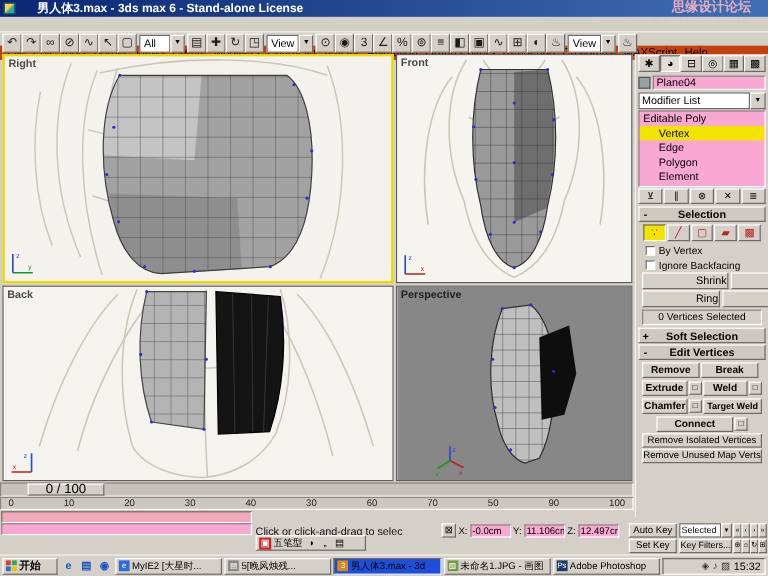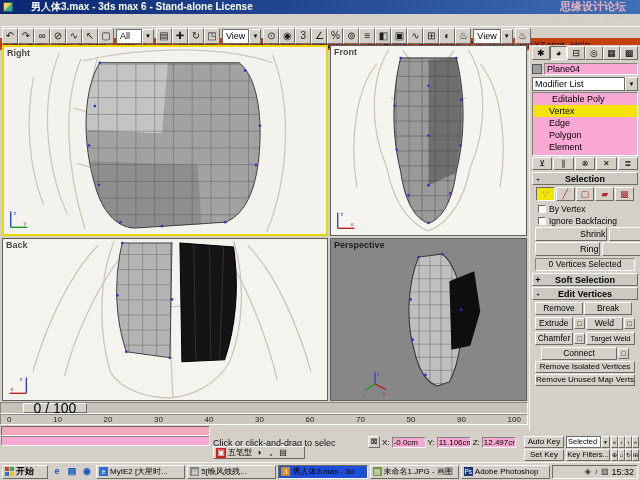--- a/index.html
+++ b/index.html
@@ -58,56 +58,56 @@
     border-color:#fff #6e6b66 #6e6b66 #fff; text-align:center; line-height:12px; font-size:9px; }
   .cp-tabs .cp-tab:nth-of-type(2) { border-color:#6e6b66 #fff #fff #6e6b66; background:#e2ded6; }
   .cp-row { display:flex; gap:2px; height:14px; align-items:center; }
   .swatch { width:10px; height:10px; background:#9aa0a8; border:1px solid #555; flex:none; }
   .cp-name { flex:1; height:12px; font-size:9px; line-height:10px; padding:0 2px; }
   .cp-combo { display:flex; height:14px; }
   .cp-combo .val { flex:1; background:#fff; border:1px solid #6e6b66; font-size:9px; line-height:12px; padding:0 2px; }
   .cp-combo .dd { width:13px; background:#d4d0c8; border:1px solid; border-color:#fff #6e6b66 #6e6b66 #fff;
     font-size:6px; line-height:12px; text-align:center; }
   .stack { height:64px; overflow:hidden; }
-  .stack-row { height:12px; line-height:12px; padding-left:19px; white-space:nowrap; }
+  .stack-row { height:12px; line-height:12px; padding-left:3px; white-space:nowrap; }
   .stack-row.child { padding-left:16px; }
   .stack-row.selected { background:#f2e400; }
   .stack-btns { display:flex; gap:1px; height:14px; }
   .sbtn { flex:1; height:13px; background:#d4d0c8; border:1px solid;
     border-color:#fff #6e6b66 #6e6b66 #fff; font-size:8px; line-height:11px; text-align:center; }
   .ro-h { height:13px; display:flex; align-items:center; background:#cdc9c1; border:1px solid;
     border-color:#fff #6e6b66 #6e6b66 #fff; font-weight:bold; font-size:9px; flex:none; }
   .ro-sign { width:10px; text-align:center; }
   .ro-title { flex:1; text-align:center; margin-right:10px; }
   .so-row { display:flex; gap:1px; height:16px; padding:1px 4px; }
   .so-btn { flex:1; background:#d4d0c8; border:1px solid; border-color:#fff #6e6b66 #6e6b66 #fff;
     color:#b22; font-size:9px; line-height:12px; text-align:center; }
   .so-row .so-btn:nth-of-type(1) { background:#f2e400; border-color:#6e6b66 #fff #fff #6e6b66; }
   .chk-row { display:flex; align-items:center; gap:3px; height:11px; padding-left:6px; font-size:8.5px; }
   .chk { width:8px; height:8px; background:#fff; border:1px solid; border-color:#6e6b66 #fff #fff #6e6b66; flex:none; }
   .btn-pair { display:flex; gap:2px; height:14px; padding:0 3px; }
   .pbtn { flex:1; background:#d4d0c8; border:1px solid; border-color:#fff #6e6b66 #6e6b66 #fff;
     font-size:9px; line-height:12px; text-align:center;padding-left:44px; }
   .sel-status { height:13px; margin:1px 3px; border:1px solid; border-color:#8a8781 #fff #fff #8a8781;
     text-align:center; font-size:8.5px; line-height:11px; }
-  .ev-row { display:flex; gap:1px; height:14px; padding:0 3px; align-items:center; }
+  .ev-row { display:flex; gap:1px; height:14px; padding:0 3px; align-items:center;font-weight:bold; }
   .ev-row.center { justify-content:center; }
   .mini { width:11px; height:11px; background:#d4d0c8; border:1px solid;
     border-color:#fff #6e6b66 #6e6b66 #fff; font-size:7px; line-height:9px; text-align:center; flex:none; }
   .evb { height:13px; background:#d4d0c8; border:1px solid; border-color:#fff #6e6b66 #6e6b66 #fff;
     font-size:8.5px; line-height:11px; text-align:center; }
-  .w38{width:38px;} .w48{width:48px;} .w49{width:49px; font-size:7.5px;} .w56{width:76px;}
+  .w38{width:38px;} .w48{width:48px;} .w49{width:49px; font-size:7.5px;} .w56{width:64px;}
   .wide-btn { height:12px; margin:0 3px; background:#d4d0c8; border:1px solid;
     border-color:#fff #6e6b66 #6e6b66 #fff; font-size:8px; line-height:10px; text-align:center; }
 
   
   #timeslider { position:absolute; left:0; top:402px; width:528px; height:12px; background:#c6c2ba;
     border:1px solid; border-color:#8a8781 #fff #fff #8a8781; display:flex; align-items:center; }
   #slider-btn { margin-left:22px; width:64px; height:10px; background:#d4d0c8; border:1px solid;
-    border-color:#fff #6e6b66 #6e6b66 #fff; font-size:14px; line-height:8px; text-align:center; }
+    border-color:#fff #6e6b66 #6e6b66 #fff; font-size:11px; line-height:8px; text-align:center; }
   #trackbar { position:absolute; left:0; top:414px; width:528px; height:11px; background:#ccc8c0;
     border:1px solid; border-color:#8a8781 #fff #fff #8a8781; display:flex; justify-content:space-between;
     align-items:center; padding:0 6px; font-size:8px; color:#222; }
 
   
   #status { position:absolute; left:0; top:425px; width:640px; height:37px; }
   #listener-pink { position:absolute; left:1px; top:1px; width:209px; height:10px; background:#f2a9bc;
     border:1px solid; border-color:#6e6b66 #fff #fff #6e6b66; }
   #listener-white { position:absolute; left:1px; top:11px; width:209px; height:10px; }
   #prompt { position:absolute; left:213px; top:13px; font-size:9px; color:#111; white-space:nowrap; }
@@ -119,21 +119,21 @@
   #lock-btn { width:12px; height:12px; font-size:8px; line-height:10px; text-align:center; flex:none; }
   .clabel { font-size:8px; }
   .cfield { width:34px; height:11px; font-size:8px; line-height:9px; padding:0 1px; overflow:hidden; }
   #anim1 { position:absolute; left:524px; top:11px; display:flex; gap:2px; height:12px; }
   #anim2 { position:absolute; left:524px; top:24px; display:flex; gap:2px; height:12px; }
   .akey { width:40px; height:12px; font-size:8px; line-height:10px; text-align:center; }
   .acombo { width:44px; height:12px; display:flex; }
   .acombo .val { flex:1; background:#fff; border:1px solid #6e6b66; font-size:7.5px; line-height:10px; padding:0 1px; overflow:hidden; }
   .acombo .dd { width:9px; background:#d4d0c8; border:1px solid; border-color:#fff #6e6b66 #6e6b66 #fff;
     font-size:5px; line-height:10px; text-align:center; }
-  .kfil { width:44px; height:12px; font-size:7.5px; line-height:10px; text-align:center; overflow:hidden; white-space:nowrap; }
+  .kfil { width:44px; height:12px; font-size:7.5px; line-height:10px; overflow:hidden; white-space:nowrap; }
   #transport { position:absolute; left:611px; top:11px; display:flex; }
   #navgrid { position:absolute; left:611px; top:24px; display:flex; }
   .tinyb { width:7px; height:12px; background:#d4d0c8; border:1px solid;
     border-color:#fff #6e6b66 #6e6b66 #fff; font-size:6px; line-height:10px; text-align:center; flex:none; }
 
   
   #taskbar { position:absolute; left:0; top:462px; width:640px; height:18px; background:#d4d0c8;
     border-top:1px solid #f5f4f1; display:flex; align-items:center; gap:2px; padding:0 2px; }
   #start { width:46px; height:14px; display:flex; align-items:center; gap:2px; padding:0 2px;
     font-size:9px; font-weight:bold; flex:none; }

